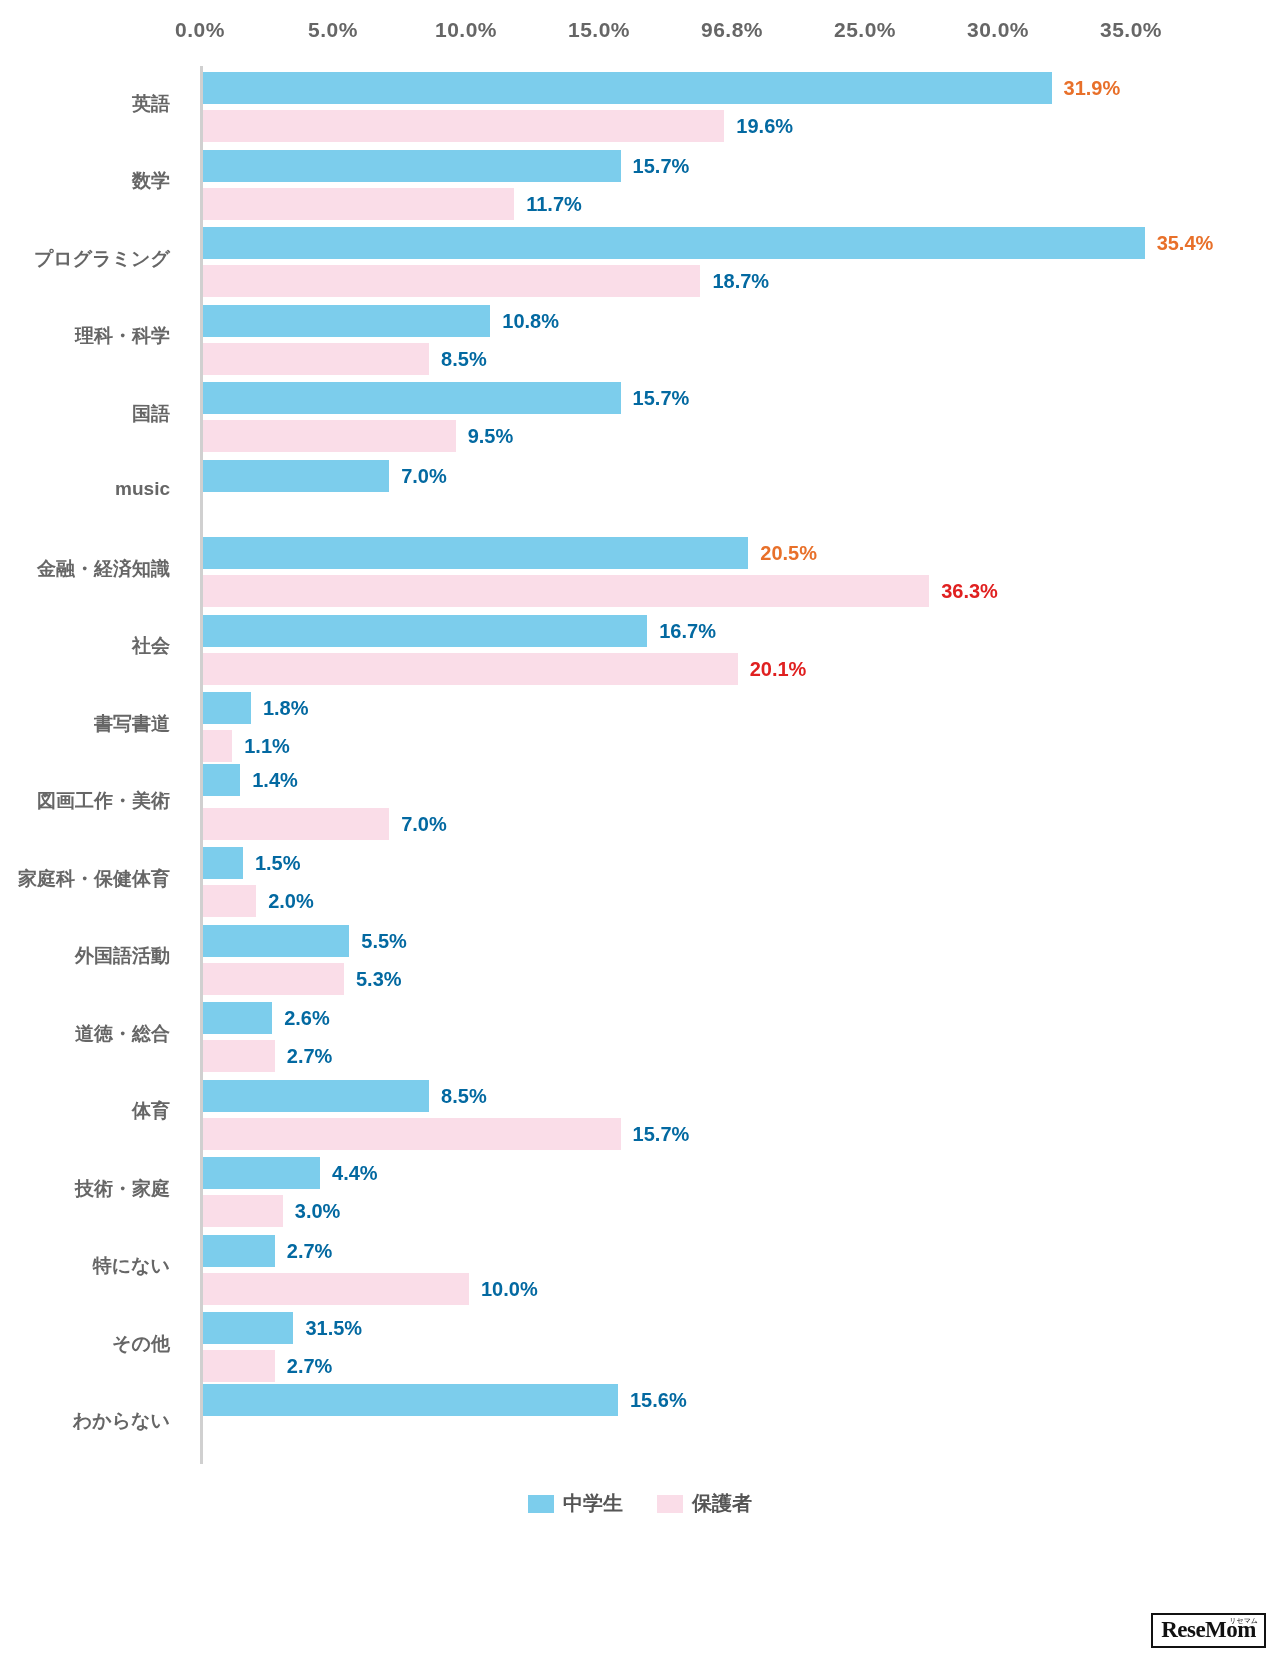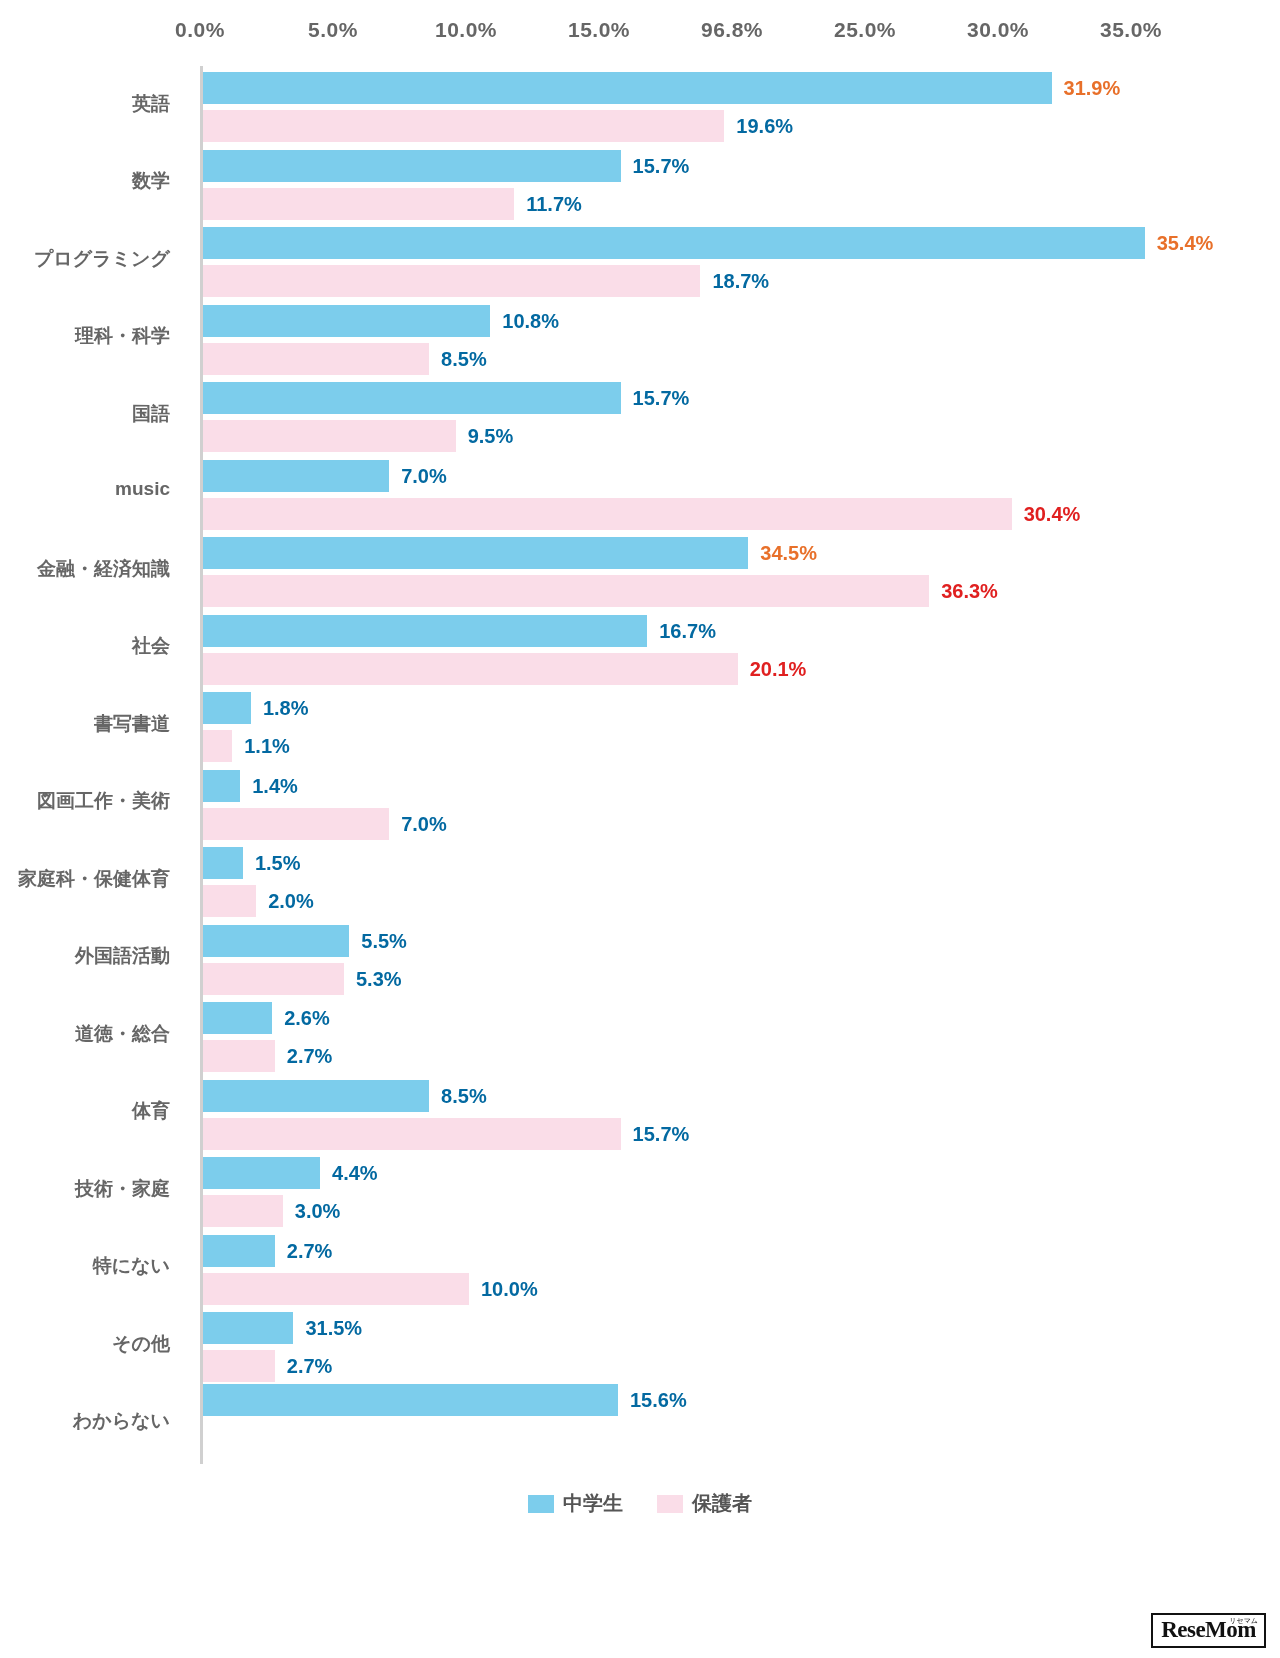--- a/index.html
+++ b/index.html
@@ -112,30 +112,26 @@
             <div class="bar s2" style="width: 252.7px;"></div>
             <div class="bar-val" style="left: 264.7px;">9.5%</div>
           </div>
         </div>
         <div class="group" style="top: 387.5px; height: 77.5px;">
           <div class="cat-label" style="top: 24.75px;">music</div>
           <div class="bar-row" style="top: 6px; width: 1057px;">
             <div class="bar s1" style="width: 186.2px;"></div>
             <div class="bar-val" style="left: 198.2px;">7.0%</div>
           </div>
-          <div class="bar-row" style="top: 44px; width: 1057px;">
-            <div class="bar s2" style="width: 808.64px;"></div>
-            <div class="bar-val hi-red" style="left: 820.64px;">30.4%</div>
-          </div>
         </div>
         <div class="group" style="top: 465px; height: 77.5px;">
           <div class="cat-label" style="top: 24.75px;">金融・経済知識</div>
           <div class="bar-row" style="top: 6px; width: 1057px;">
             <div class="bar s1" style="width: 545.3px;"></div>
-            <div class="bar-val hi-orange" style="left: 557.3px;">34.5%</div>
+            <div class="bar-val hi-orange" style="left: 557.3px;">20.5%</div>
           </div>
           <div class="bar-row" style="top: 44px; width: 1057px;">
             <div class="bar s2" style="width: 726.18px;"></div>
             <div class="bar-val hi-red" style="left: 738.18px;">36.3%</div>
           </div>
         </div>
         <div class="group" style="top: 542.5px; height: 77.5px;">
           <div class="cat-label" style="top: 24.75px;">社会</div>
           <div class="bar-row" style="top: 6px; width: 1057px;">
             <div class="bar s1" style="width: 444.22px;"></div>
@@ -152,21 +148,21 @@
             <div class="bar s1" style="width: 47.88px;"></div>
             <div class="bar-val" style="left: 59.88px;">1.8%</div>
           </div>
           <div class="bar-row" style="top: 44px; width: 1057px;">
             <div class="bar s2" style="width: 29.26px;"></div>
             <div class="bar-val" style="left: 41.26px;">1.1%</div>
           </div>
         </div>
         <div class="group" style="top: 697.5px; height: 77.5px;">
           <div class="cat-label" style="top: 24.75px;">図画工作・美術</div>
-          <div class="bar-row" style="top: 6px; width: 1057px; padding-left: 20px;">
+          <div class="bar-row" style="top: 0; width: 1057px; padding-left: 20px;">
             <div class="bar s1" style="width: 37.24px;"></div>
             <div class="bar-val" style="left: 49.24px;">1.4%</div>
           </div>
           <div class="bar-row" style="top: 44px; width: 1057px;">
             <div class="bar s2" style="width: 186.2px;"></div>
             <div class="bar-val" style="left: 198.2px;">7.0%</div>
           </div>
         </div>
         <div class="group" style="top: 775px; height: 77.5px;">
           <div class="cat-label" style="top: 24.75px;">家庭科・保健体育</div>

